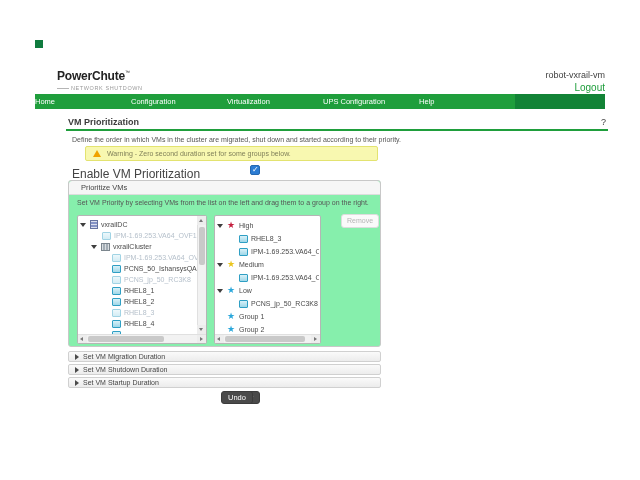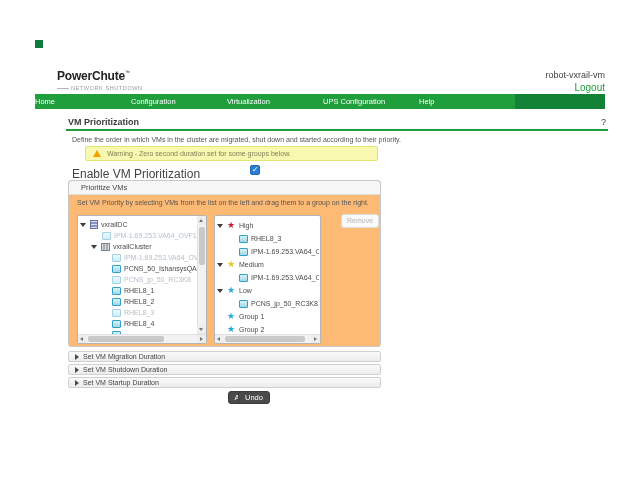--- a/index.html
+++ b/index.html
@@ -43,21 +43,21 @@
   .warn-text { font-size:7px; color:#80805a; margin-left:6px; }
 
   
   .enable-label { left:72px; top:167px; font-size:12px; color:#444444; }
   .checkbox { left:250px; top:165px; width:10px; height:10px; background:#2b7cd3;
     border:1px solid #2568b0; border-radius:2px; cursor:pointer; }
   .checkbox::after { content:"\2713"; color:#ffffff; font-size:8px; position:absolute; left:1px; top:-1px; }
 
   
   .panel { left:68px; top:180px; width:313px; height:167px; border:1px solid #c8c8c8;
-    border-radius:3px; background:#fdba74; }
+    border-radius:3px; background:#86efac; }
   .panel-header { position:absolute; left:0; top:0; right:0; height:14px; background:#f6f6f6;
     border-bottom:1px solid #dddddd; font-size:7.5px; color:#444444; line-height:14px;
     padding-left:12px; border-radius:3px 3px 0 0; }
   .instruction { position:absolute; left:8px; top:18px; width:296px; font-size:7px;
     line-height:8px; color:#555555; }
 
   .list-box { position:absolute; top:34px; height:129px; border:1px solid #b5b5b5;
     border-radius:2px; background:#ffffff; overflow:hidden; }
   .left-box { left:8px; width:130px; }
   .right-box { left:145px; width:107px; }
@@ -110,21 +110,21 @@
   .accordion { left:68px; width:313px; height:11px; background:linear-gradient(#fafafa,#ececec);
     border:1px solid #d0d0d0; border-radius:2px; display:flex; align-items:center; cursor:pointer; }
   .acc1 { top:351px; } .acc2 { top:364px; } .acc3 { top:377px; }
   .arrow-col { width:0; height:0; border-top:3px solid transparent; border-bottom:3px solid transparent;
     border-left:4px solid #4a4a4a; margin:0 4px 0 6px; flex:none; }
   .acc-label { font-size:7px; color:#444444; }
 
   
   .action-btn { top:391px; height:13px; background:#4a4a4a; border:1px solid #3c3c3c; border-radius:3px;
     color:#ffffff; font-size:7.5px; text-align:center; line-height:11px; cursor:pointer; }
-  .apply { left:181px; width:32px;margin-left:47px; } .undo { left:238px; width:32px; }
+  .apply { left:181px; width:32px;margin-left:47px; } .undo { left:221px; width:32px; }
 </style>
 </head>
 <body>
 
 <div class="abs corner-square"></div>
 
 <div class="abs logo">
   <div>
     <span class="logo-title">PowerChute</span><span class="logo-tm">™</span>
   </div>

